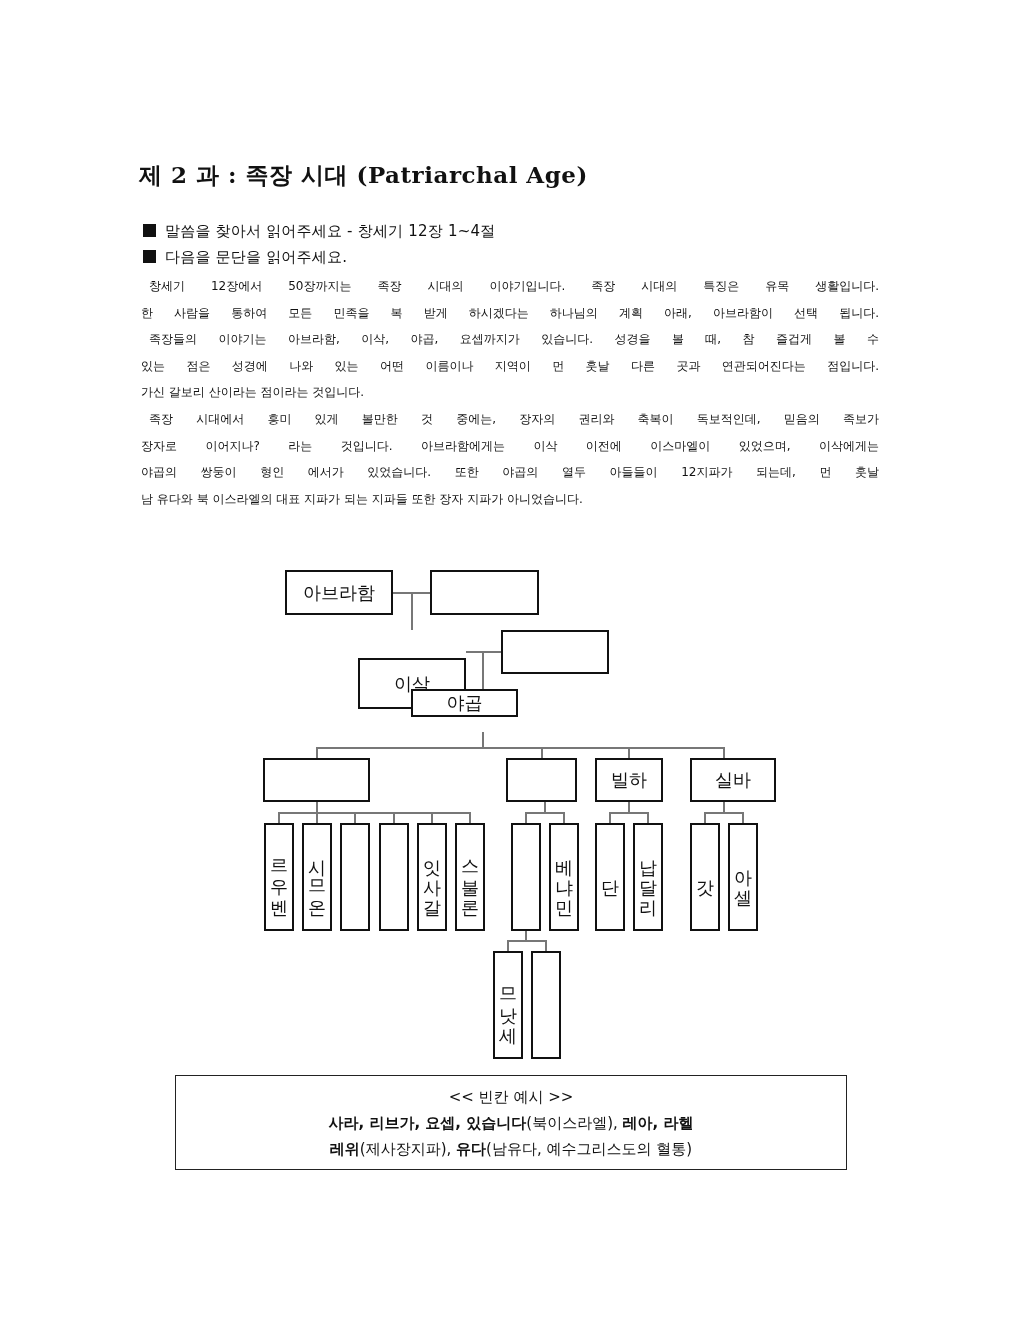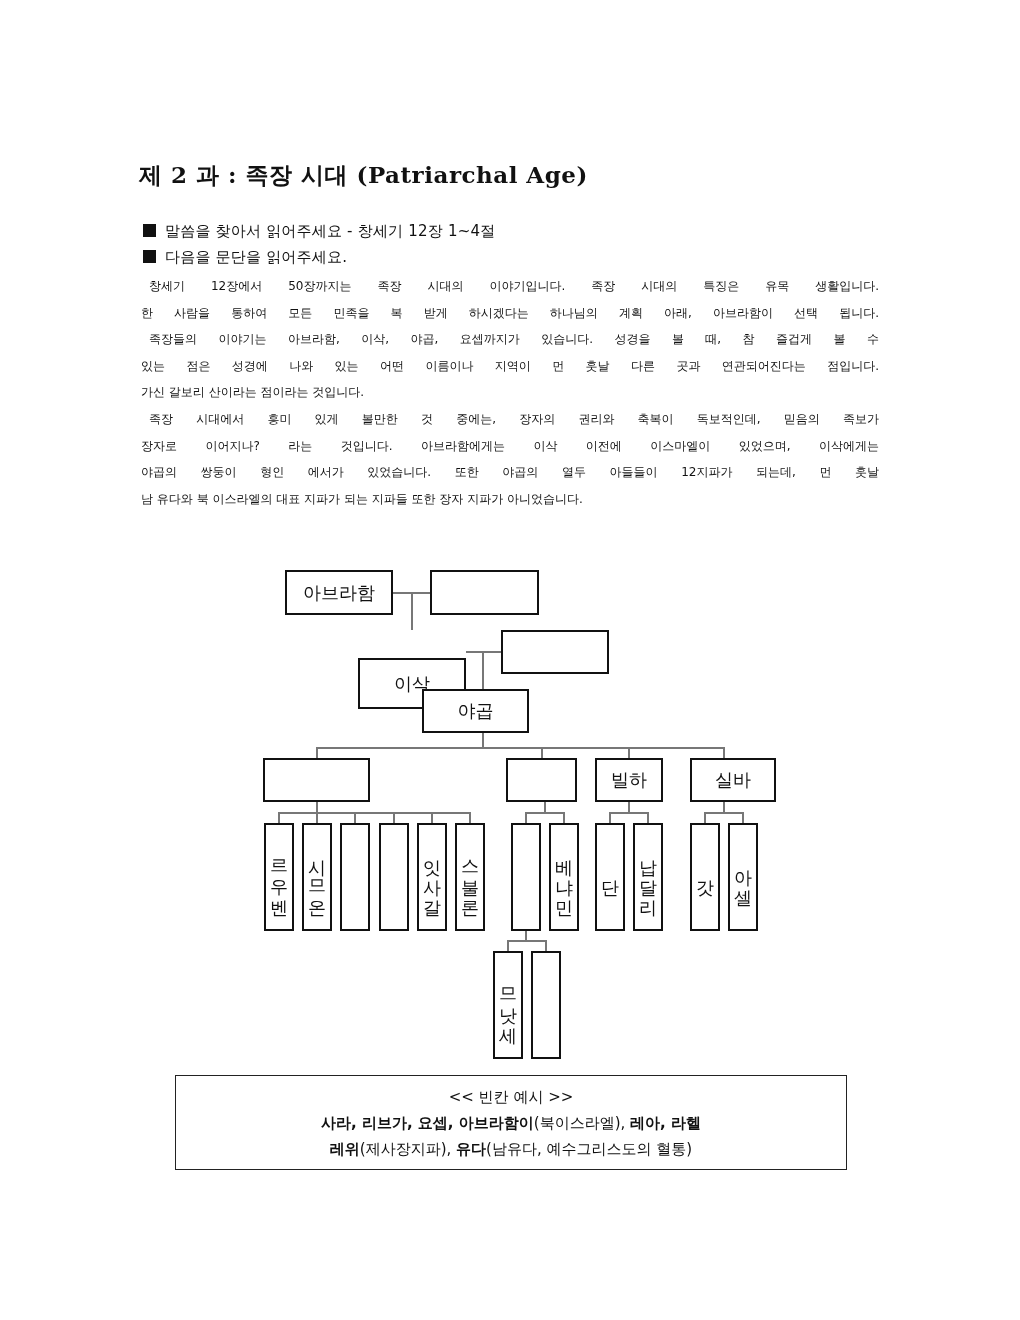--- a/index.html
+++ b/index.html
@@ -123,21 +123,21 @@
       <span></span>
     </div>
 
   <div class="box" style="left:358px; top:630px; width:108px; height:51px;margin-top:28px;">
       <span>이삭</span>
     </div>
   <div class="box" style="left:501px; top:630px; width:108px; height:44px;">
       <span></span>
     </div>
 
-  <div class="box" style="left:422px; top:689px; width:107px; height:44px;">
+  <div class="box" style="left:411px; top:689px; width:107px; height:28px;">
       <span>야곱</span>
     </div>
 
   <div class="box" style="left:263px; top:758px; width:107px; height:44px;">
       <span></span>
     </div>
   <div class="box" style="left:506px; top:758px; width:71px; height:44px;">
       <span></span>
     </div>
   <div class="box" style="left:595px; top:758px; width:68px; height:44px;">
@@ -191,18 +191,18 @@
       <span>므낫세</span>
     </div>
   <div class="vbox" style="left:531px; top:951px;">
       <span></span>
     </div>
 </div>
 
 <div class="example-box">
   <div>&lt;&lt; 빈칸 예시 &gt;&gt;</div>
   <div>
-    <b>사라, 리브가, 요셉, 아브라함이</b><span>(북이스라엘), </span><b>레아, 라헬</b>
+    <b>사라, 리브가, 요셉, 있습니다</b><span>(북이스라엘), </span><b>레아, 라헬</b>
   </div>
   <div>
     <b>레위</b><span>(제사장지파), </span><b>유다</b><span>(남유다, 예수그리스도의 혈통)</span>
   </div>
 </div>
 
 </body></html>

